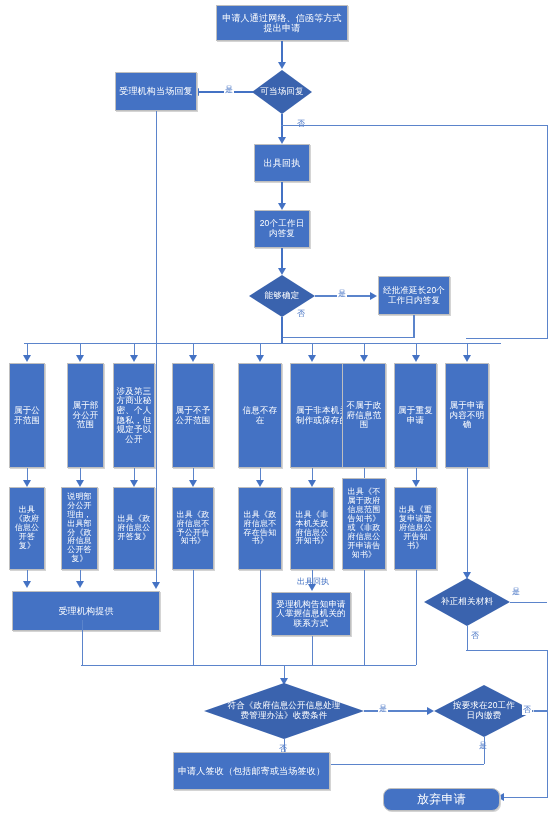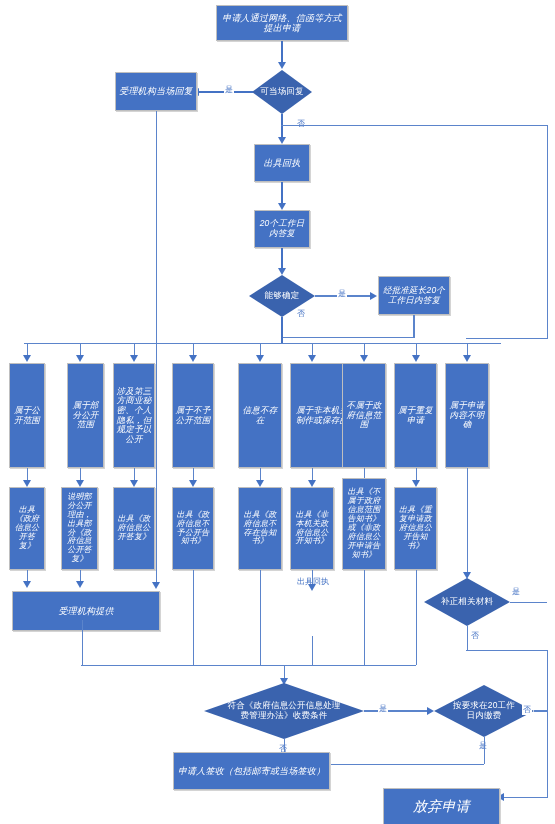--- a/index.html
+++ b/index.html
@@ -3,21 +3,21 @@
 <meta charset="utf-8">
 <style>
   html,body{margin:0;padding:0;background:#ffffff;}
   body{font-family:"Liberation Sans","DejaVu Sans",sans-serif;}
   #canvas{position:relative;width:555px;height:824px;background:#fff;overflow:hidden;}
 
   .node{position:absolute;box-sizing:border-box;display:flex;align-items:center;
         justify-content:center;text-align:center;color:#fff;line-height:1.12;
         letter-spacing:.2px;}
   .box{background:#4472C4;border:1px solid #bfbfbf;box-shadow:1px 1px 0 #d4d4d4;}
-  .box .t{padding:1px 2px;font-style:italic;}
+  .box .t{padding:1px 2px;}
 
   .diamond{background:transparent;border:0;}
   .diamond .shape{position:absolute;left:0;top:0;width:100%;height:100%;}
   .diamond .t{position:relative;z-index:2;padding:0 4px;}
 
   .line{position:absolute;background:#4472C4;}
   .h{height:1.4px;}
   .v{width:1.4px;}
   .thin{background:#5B84CB;}
   .arrow{position:absolute;width:0;height:0;}
@@ -201,20 +201,23 @@
   <div class="arrow ad" style="left:75.7px;top:581px;"></div>
 
   <div class="node box" style="left:12px;top:591px;width:148px;height:40px;font-size:9px;">
     <span class="t">受理机构提供</span>
   </div>
 
   <div class="lbl" style="left:296px;top:576px;">出具回执</div>
   <div class="line v thin" style="left:311.5px;top:570px;height:16px;"></div>
   <div class="arrow ad" style="left:307.7px;top:584px;"></div>
 
+  <div class="node box" style="left:271px;top:592px;width:80px;height:44px;font-size:8.5px;">
+    <span class="t">受理机构告知申请人掌握信息机关的联系方式</span>
+  </div>
 
   <div class="node diamond" style="left:424px;top:578px;width:86px;height:48px;font-size:8.5px;">
     <svg class="shape" viewBox="0 0 86 48" preserveAspectRatio="none">
       <polygon points="43,0 86,24 43,48 0,24" fill="#3A63AE"></polygon>
     </svg>
     <span class="t">补正相关材料</span>
   </div>
 
   <div class="lbl" style="left:511px;top:586px;">是</div>
   <div class="line h thin" style="left:510px;top:601.5px;width:37px;"></div>
@@ -264,17 +267,17 @@
   <div class="arrow al" style="left:497px;top:792.7px;"></div>
 
   <div class="lbl" style="left:478px;top:740px;">是</div>
   <div class="line v thin" style="left:483.5px;top:737px;height:27px;"></div>
   <div class="line h thin" style="left:283px;top:763.5px;width:201px;"></div>
 
   <div class="node box" style="left:173px;top:752px;width:157px;height:38px;font-size:9px;">
     <span class="t">申请人签收（包括邮寄或当场签收）</span>
   </div>
 
-  <div class="node box" style="left:383px;top:788px;width:117px;height:37px;font-size:14px;">
+  <div class="node box" style="left:383px;top:788px;width:117px;height:23px;font-size:12px;border-radius:8px;">
     <span class="t">放弃申请</span>
   </div>
 
 </div>
 
 </body></html>

